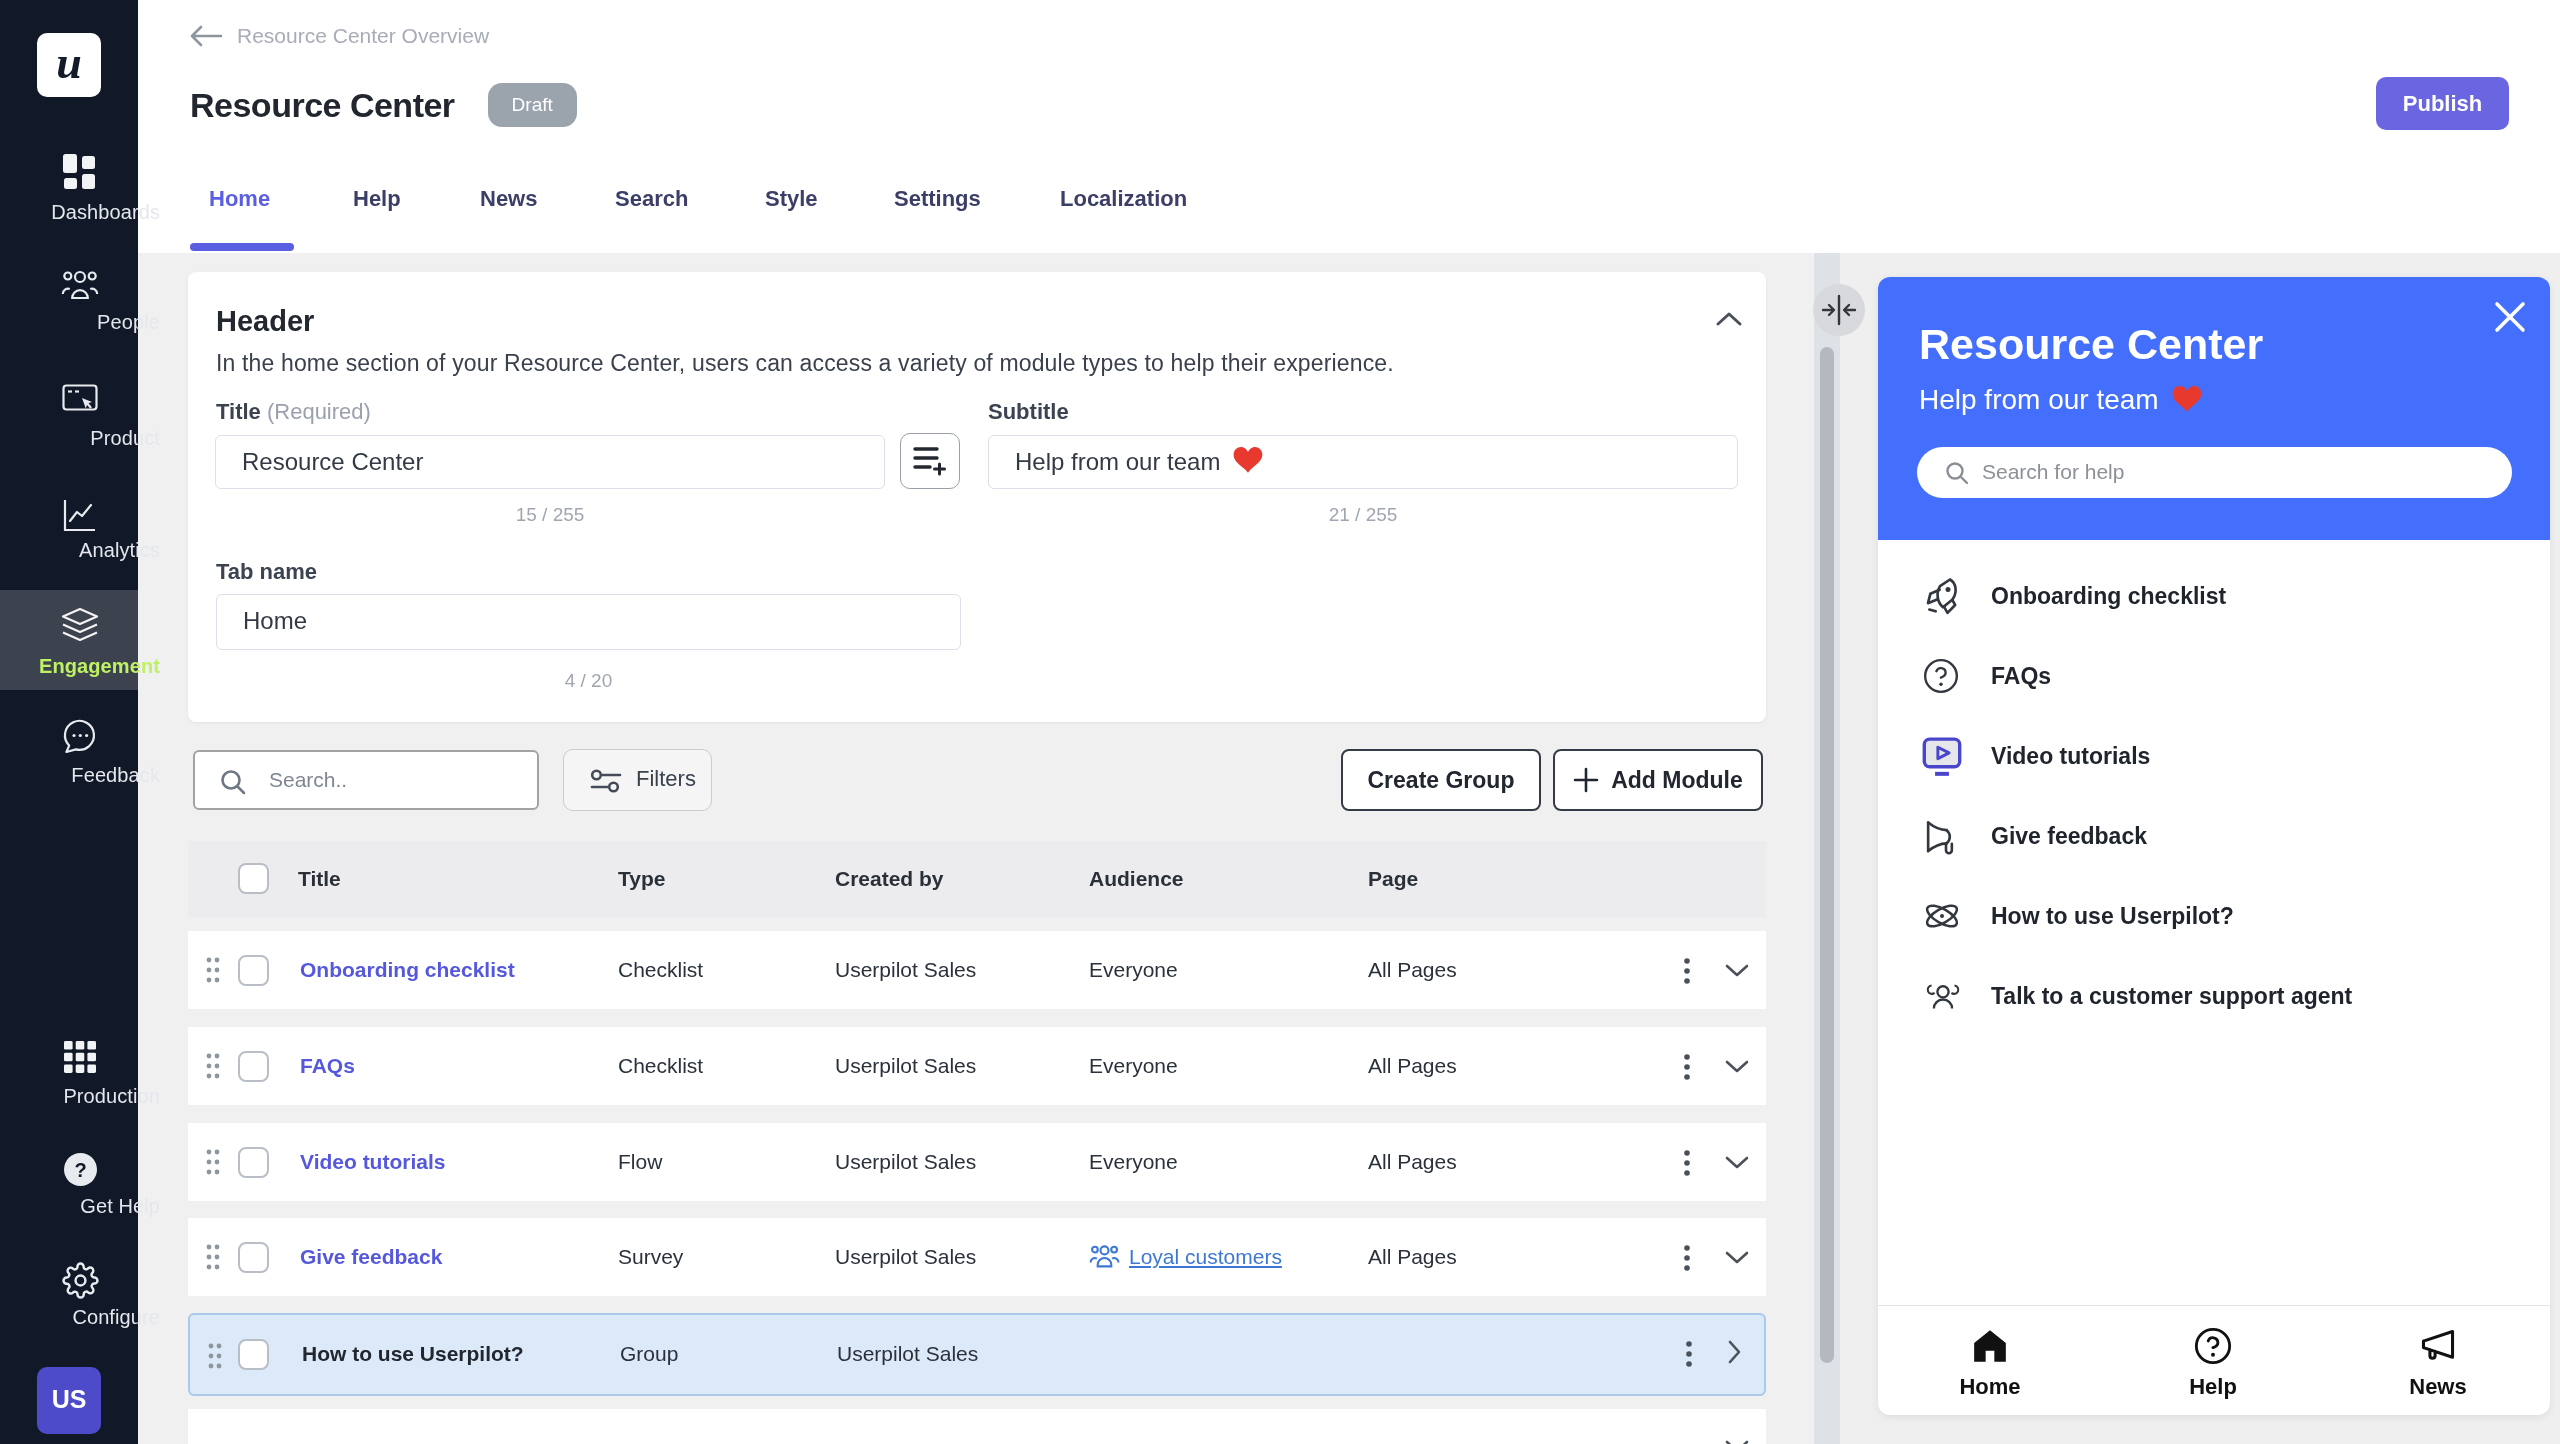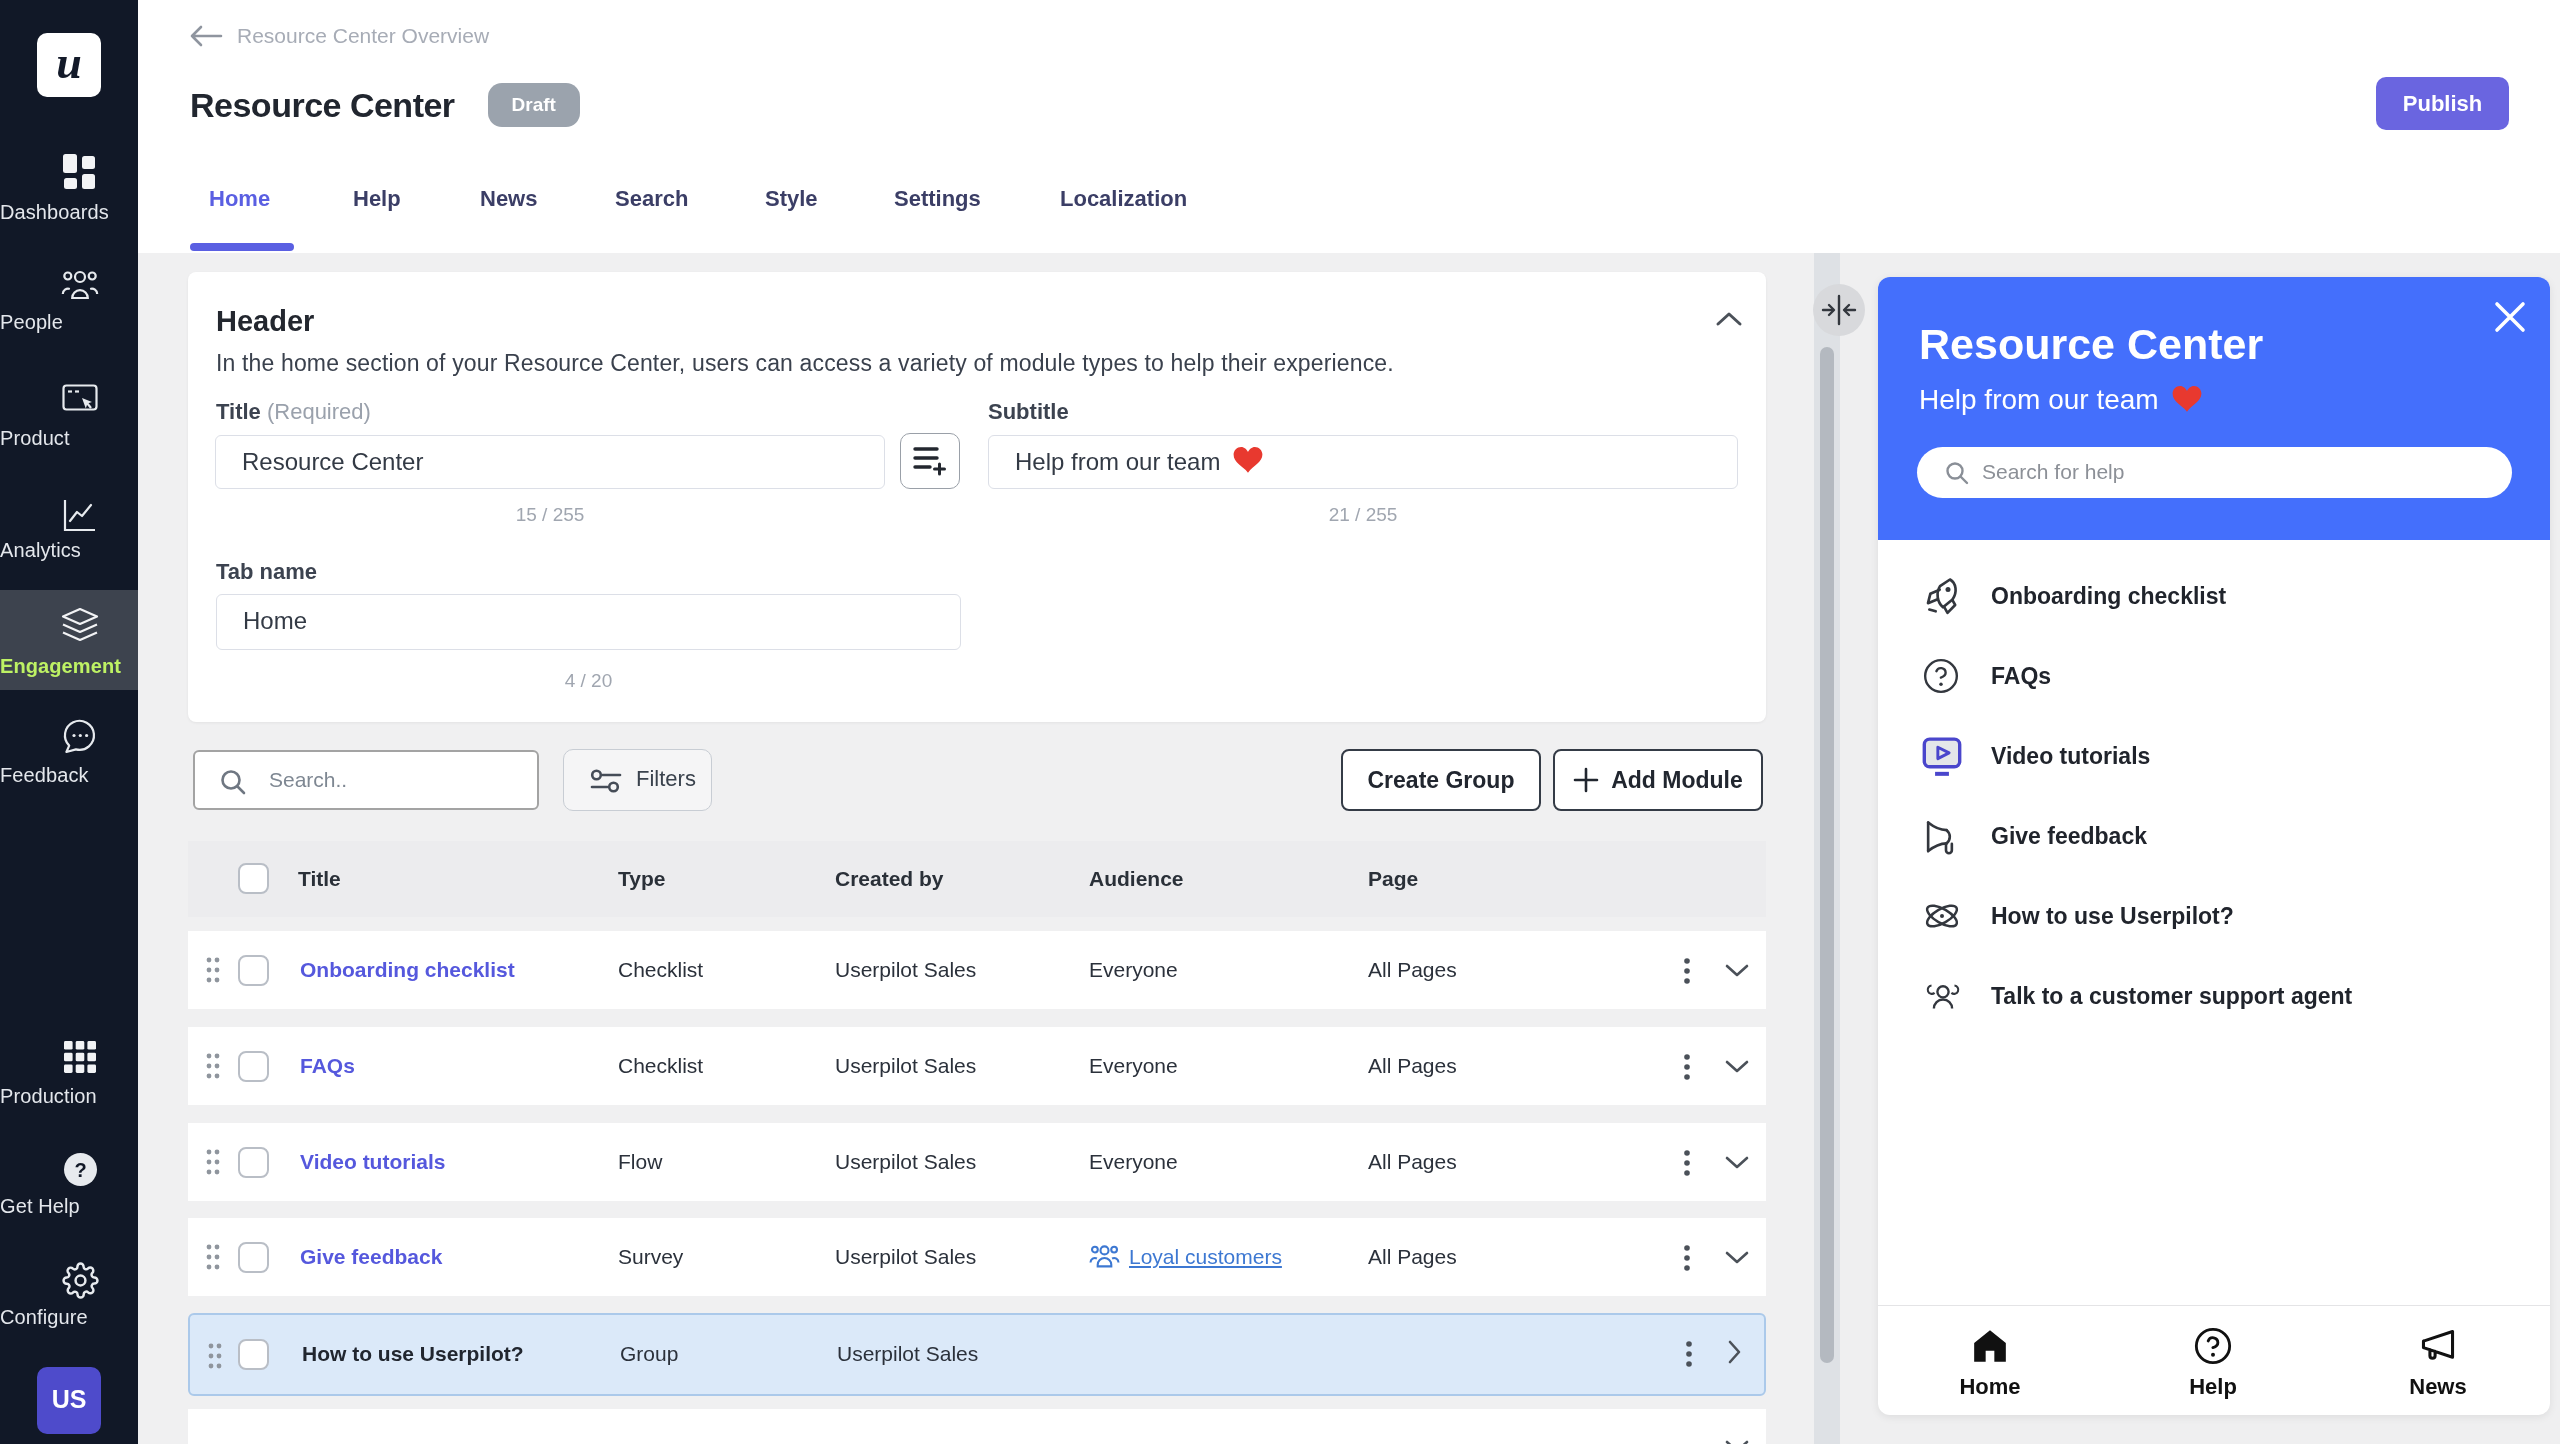--- a/index.html
+++ b/index.html
@@ -1,34 +1,34 @@
 <!DOCTYPE html>
 <html><head>
 <meta charset="utf-8">
 <style>
 * { margin:0; padding:0; box-sizing:border-box; }
 html,body { width:2560px; height:1444px; overflow:hidden; }
 body { font-family:"Liberation Sans", sans-serif; background:#f0f0f1; position:relative; }
 
 
 #sidebar { position:absolute; left:0; top:0; width:138px; height:1444px; background:#111827; z-index:10; }
-.side-item { position:absolute; left:0; width:160px; text-align:left; color:#e7eaee; }
+.side-item { position:absolute; left:0; width:160px; text-align:right; color:#e7eaee; }
 .side-item .lbl { font-size:20px; letter-spacing:0.1px; color:#e4e7ec; }
 .side-item svg { display:block; margin:0 auto; }
 #logo { position:absolute; left:37px; top:33px; width:64px; height:64px; background:#fff; border-radius:10px; text-align:center; }
 #logo span { font-family:"Liberation Serif", serif; font-style:italic; font-weight:bold; font-size:46px; color:#131a29; line-height:60px; }
 #eng-hl { position:absolute; left:0; top:590px; width:138px; height:100px; background:#3d434e; }
 #us-avatar { position:absolute; left:37px; top:1367px; width:64px; height:67px; background:#4e4bcb; border-radius:10px; color:#fff; font-weight:bold; font-size:25px; text-align:center; line-height:64px; }
 
 
 #tophdr { position:absolute; left:138px; top:0; width:2422px; height:253px; background:#fff; box-shadow:0 2px 4px rgba(0,0,0,0.07); }
 #backrow { position:absolute; left:52px; top:24px; color:#a7acb6; font-size:21px; }
 #h1row { position:absolute; left:52px; top:83px; }
 #h1row h1 { display:inline-block; font-size:34px; font-weight:bold; color:#21262f; letter-spacing:-0.5px; vertical-align:middle; }
-#draft { display:inline-block; vertical-align:middle; margin-left:33px; background:#9ba3ad; color:#fff; font-weight:bold; font-size:19px; padding:11px 24px; border-radius:14px; }
+#draft { display:inline-block; vertical-align:middle; margin-left:33px; background:#9ba3ad; color:#fff; font-weight:normal; font-size:19px; padding:11px 24px; border-radius:14px; }
 #publish { position:absolute; right:51px; top:77px; width:133px; height:53px; background:#6a65e0; border-radius:10px; color:#fff; font-weight:bold; font-size:22px; text-align:center; line-height:53px; }
 #tabs { position:absolute; left:52px; top:186px; font-size:22px; font-weight:bold; }
 #tabs span { color:#3b3e66; }
 #tabs .active { color:#5a5fe2; }
 #tab-underline { position:absolute; left:52px; top:243px; width:104px; height:8px; border-radius:4px; background:#5a5fe2; }
 
 
 #main { position:absolute; left:138px; top:253px; width:1676px; height:1191px; background:#f0f0f1; overflow:hidden; }
 
 

